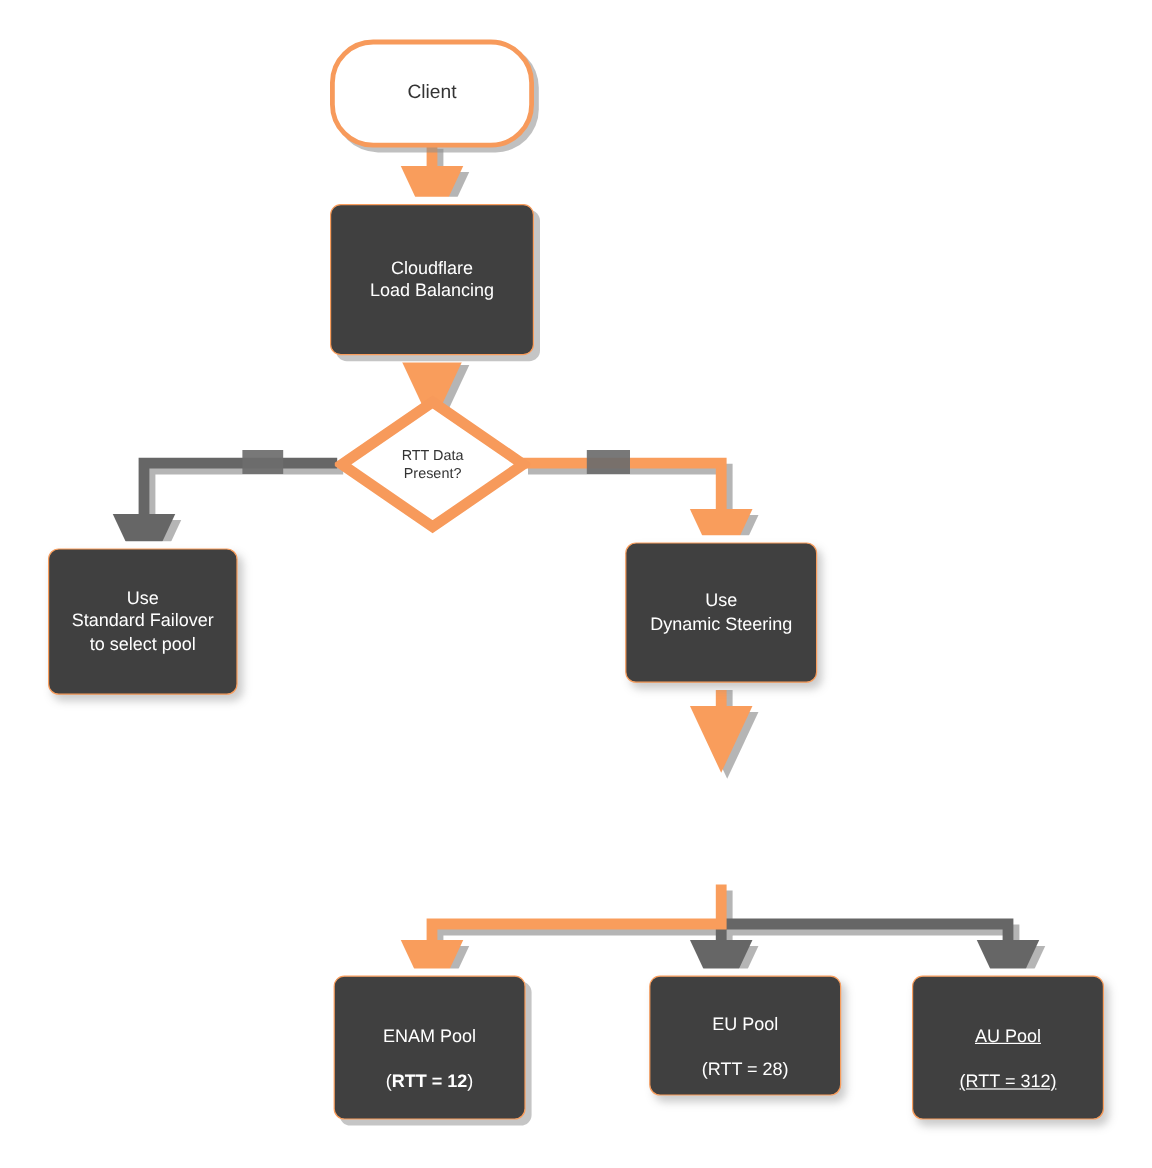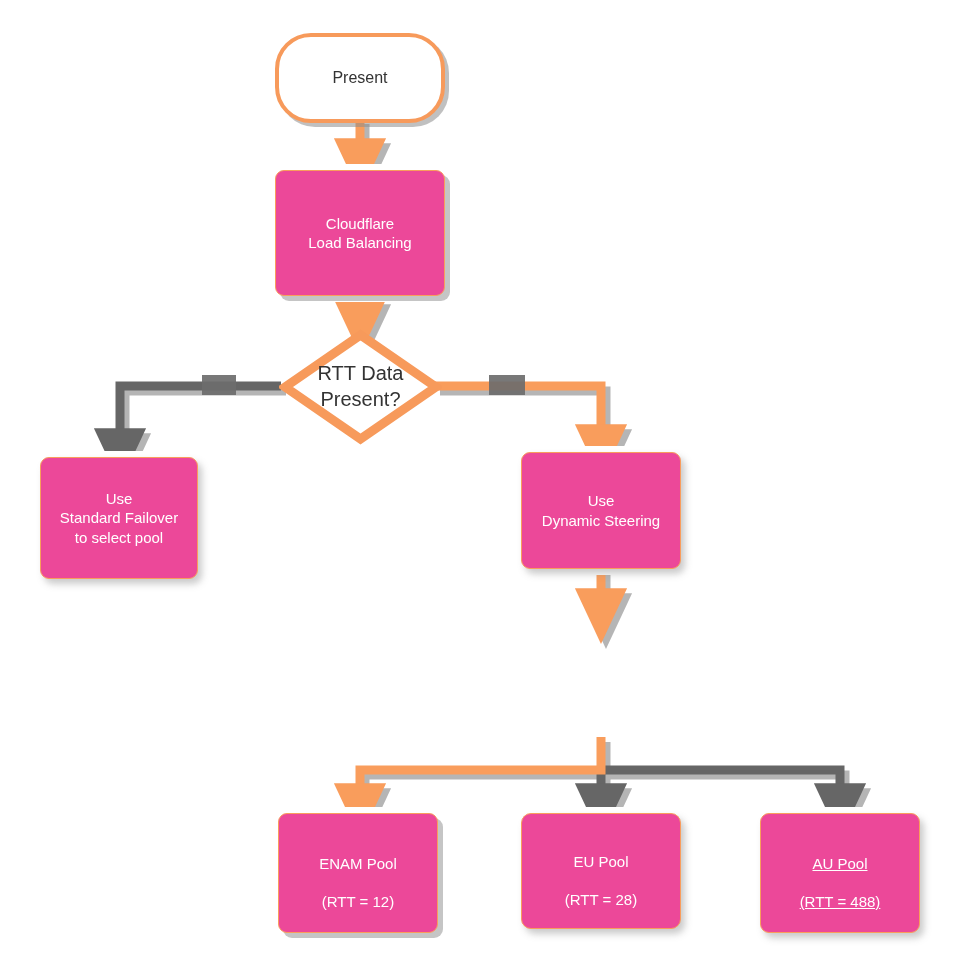--- a/index.html
+++ b/index.html
@@ -42,53 +42,53 @@
     background: #ffffff;
     border: 4px solid #f79a5b;
     border-radius: 36px;
     color: #333333;
     font-size: 16px;
     box-shadow: 4px 4px 0 rgba(140,140,140,0.55);
   }
 
   
   .node.process {
-    background: #ec4899;
+    background: #404040;
     border: 1px solid #f99d5c;
     border-radius: 9px;
     color: #ffffff;
     font-size: 15px;
     box-shadow: 5px 5px 0 rgba(150,150,150,0.55),
                 0 0 0 6px #ffffff;
   }
   .node.process.light-shadow {
     box-shadow: 4px 5px 7px rgba(140,140,140,0.45),
                 0 0 0 6px #ffffff;
   }
 
   
   .node.decision {
     background: transparent;
     border: none;
     color: #333333;
-    font-size: 20px;
+    font-size: 12px;
   }
   .diamond-shape {
     position: absolute;
     left: 0; top: 0;
     width: 100%;
     height: 100%;
   }
   .diamond-text {
     position: relative;
     z-index: 2;
     white-space: pre-line;
   }
 
-  .bold-rtt { font-weight: normal; text-align: right; }
+  .bold-rtt { font-weight: bold; text-align: right; }
 </style>
 </head>
 <body>
 
 <div id="canvas">
 
   <svg id="edges" viewBox="0 0 960 973" xmlns="http://www.w3.org/2000/svg">
     <defs>
       <marker id="arrow-orange" markerWidth="7" markerHeight="7" refX="3.2" refY="3.5" orient="auto" markerUnits="strokeWidth">
         <path d="M0,0.6 L6.2,3.5 L0,6.4 z" fill="#f99d5c"></path>
@@ -126,21 +126,21 @@
       <path d="M601,737 L601,770 L360,770 L360,812" marker-end="url(#arrow-orange)"></path>
     </g>
 
     <g>
       <rect x="202" y="375" width="34" height="20" fill="#6d6d6d" opacity="0.92"></rect>
       <rect x="489" y="375" width="36" height="20" fill="#6d6d6d" opacity="0.92"></rect>
     </g>
   </svg>
 
   <div class="node terminal" style="left:275px; top:33px; width:170px; height:90px;">
-    <span class="node-label">Present</span>
+    <span class="node-label">Client</span>
   </div>
 
   <div class="node process" style="left:275px; top:170px; width:170px; height:126px;">
     <span class="node-label">Cloudflare
 Load Balancing</span>
   </div>
 
   <div class="node decision" style="left:279px; top:329px; width:163px; height:116px;">
     <svg class="diamond-shape" viewBox="0 0 163 116" preserveAspectRatio="none">
       <polygon points="81.5,6 157,58 81.5,110 6,58" fill="#ffffff" stroke="#f79a5b" stroke-width="9" stroke-linejoin="miter"></polygon>
@@ -161,27 +161,27 @@
   </div>
 
 
   <div class="node process" style="left:278px; top:813px; width:160px; height:120px;">
     <span class="node-label">
       <span>ENAM Pool</span><br>
       <span>(</span><span class="bold-rtt">RTT = 12</span><span>)</span>
     </span>
   </div>
 
-  <div class="node process light-shadow" style="left:521px; top:813px; width:160px; height:116px;border-radius:10px;">
+  <div class="node process light-shadow" style="left:541px; top:813px; width:160px; height:100px;">
     <span class="node-label">
       <span>EU Pool</span><br>
       <span>(RTT = 28)</span>
     </span>
   </div>
 
   <div class="node process light-shadow" style="left:760px; top:813px; width:160px; height:120px;text-decoration:underline;">
     <span class="node-label">
       <span>AU Pool</span><br>
-      <span>(RTT = 488)</span>
+      <span>(RTT = 312)</span>
     </span>
   </div>
 
 </div>
 
 </body></html>

